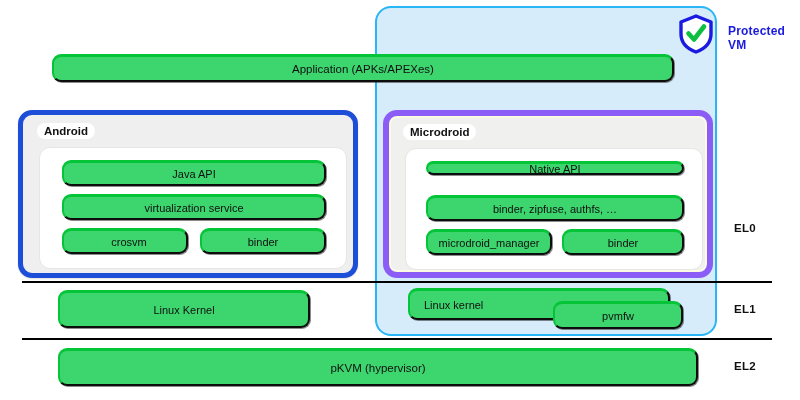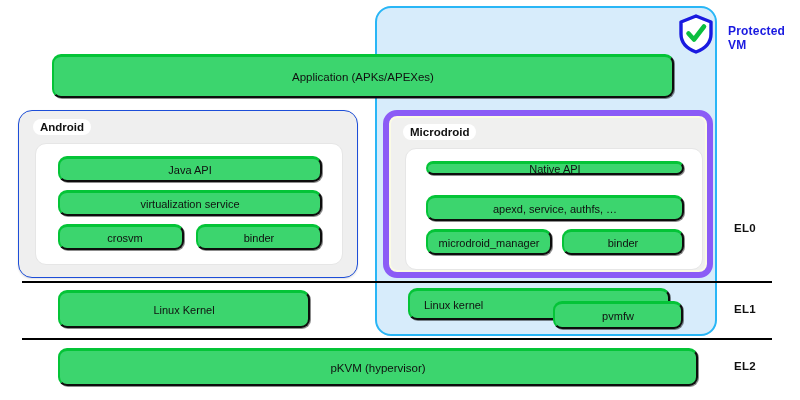--- a/index.html
+++ b/index.html
@@ -73,21 +73,21 @@
   .gbox.big { font-size: 11.5px; }
 
   
   .container-box {
     position: absolute;
     box-sizing: border-box;
     border-radius: 14px;
     background: #efefef;
   }
   .container-box.android {
-    border: 1px solid #1d4ed8;
+    border: 5px solid #1d4ed8;
     box-shadow: 0 1px 2px rgba(0,0,0,0.12);
   }
   .container-box.microdroid {
     border: 6px solid #8b5cf6;
     background: #f0f0ef;
     box-shadow: inset 0 0 0 2px #fbfbe4;
   }
   .container-title {
     position: absolute;
     left: 14px;
@@ -136,37 +136,37 @@
       <path d="M18 2 L33 8 V20 C33 29 26 35 18 38 C10 35 3 29 3 20 V8 Z" fill="#ffffff" stroke="#1a1ae0" stroke-width="3.4" stroke-linejoin="round"></path>
       <path d="M10.5 19.5 L16 25.5 L26 12.5" fill="none" stroke="#0bbf3f" stroke-width="4.6" stroke-linecap="round" stroke-linejoin="round"></path>
     </svg>
   </div>
 
   <div class="pvm-label">
     <div>Protected</div>
     <div>VM</div>
   </div>
 
-  <div class="gbox big" style="left:52px; top:54px; width:622px; height:44px;">Application (APKs/APEXes)</div>
+  <div class="gbox big" style="left:52px; top:54px; width:622px; height:28px;">Application (APKs/APEXes)</div>
 
   <div class="container-box android" style="left:18px; top:110px; width:340px; height:168px;">
     <div class="container-title">Android</div>
     <div class="inner-panel" style="left:16px; top:32px; width:308px; height:122px;">
       <div class="gbox" style="left:22px; top:46px; width:264px; height:26px;">virtualization service</div>
       <div class="gbox" style="left:22px; top:12px; width:264px; height:26px;">Java API</div>
       <div class="gbox" style="left:22px; top:80px; width:126px; height:26px;padding-left:8px;">crosvm</div>
       <div class="gbox" style="left:160px; top:80px; width:126px; height:26px;">binder</div>
     </div>
   </div>
 
   <div class="container-box microdroid" style="left:383px; top:110px; width:330px; height:168px;">
     <div class="container-title">Microdroid</div>
     <div class="inner-panel" style="left:16px; top:32px; width:298px; height:122px;">
       <div class="gbox" style="left:20px; top:12px; width:258px; height:14px;">Native API</div>
-      <div class="gbox" style="left:20px; top:46px; width:258px; height:26px;">apexd, service, authfs, …</div>
+      <div class="gbox" style="left:20px; top:46px; width:258px; height:26px;">binder, zipfuse, authfs, …</div>
       <div class="gbox" style="left:20px; top:80px; width:126px; height:26px;">microdroid_manager</div>
       <div class="gbox" style="left:156px; top:80px; width:122px; height:26px;">binder</div>
     </div>
   </div>
 
   <div class="el-line" style="top:281px;"></div>
 
   <div class="el-line" style="top:338px;"></div>
 
   <div class="el-label" style="top:222px;">EL0</div>

